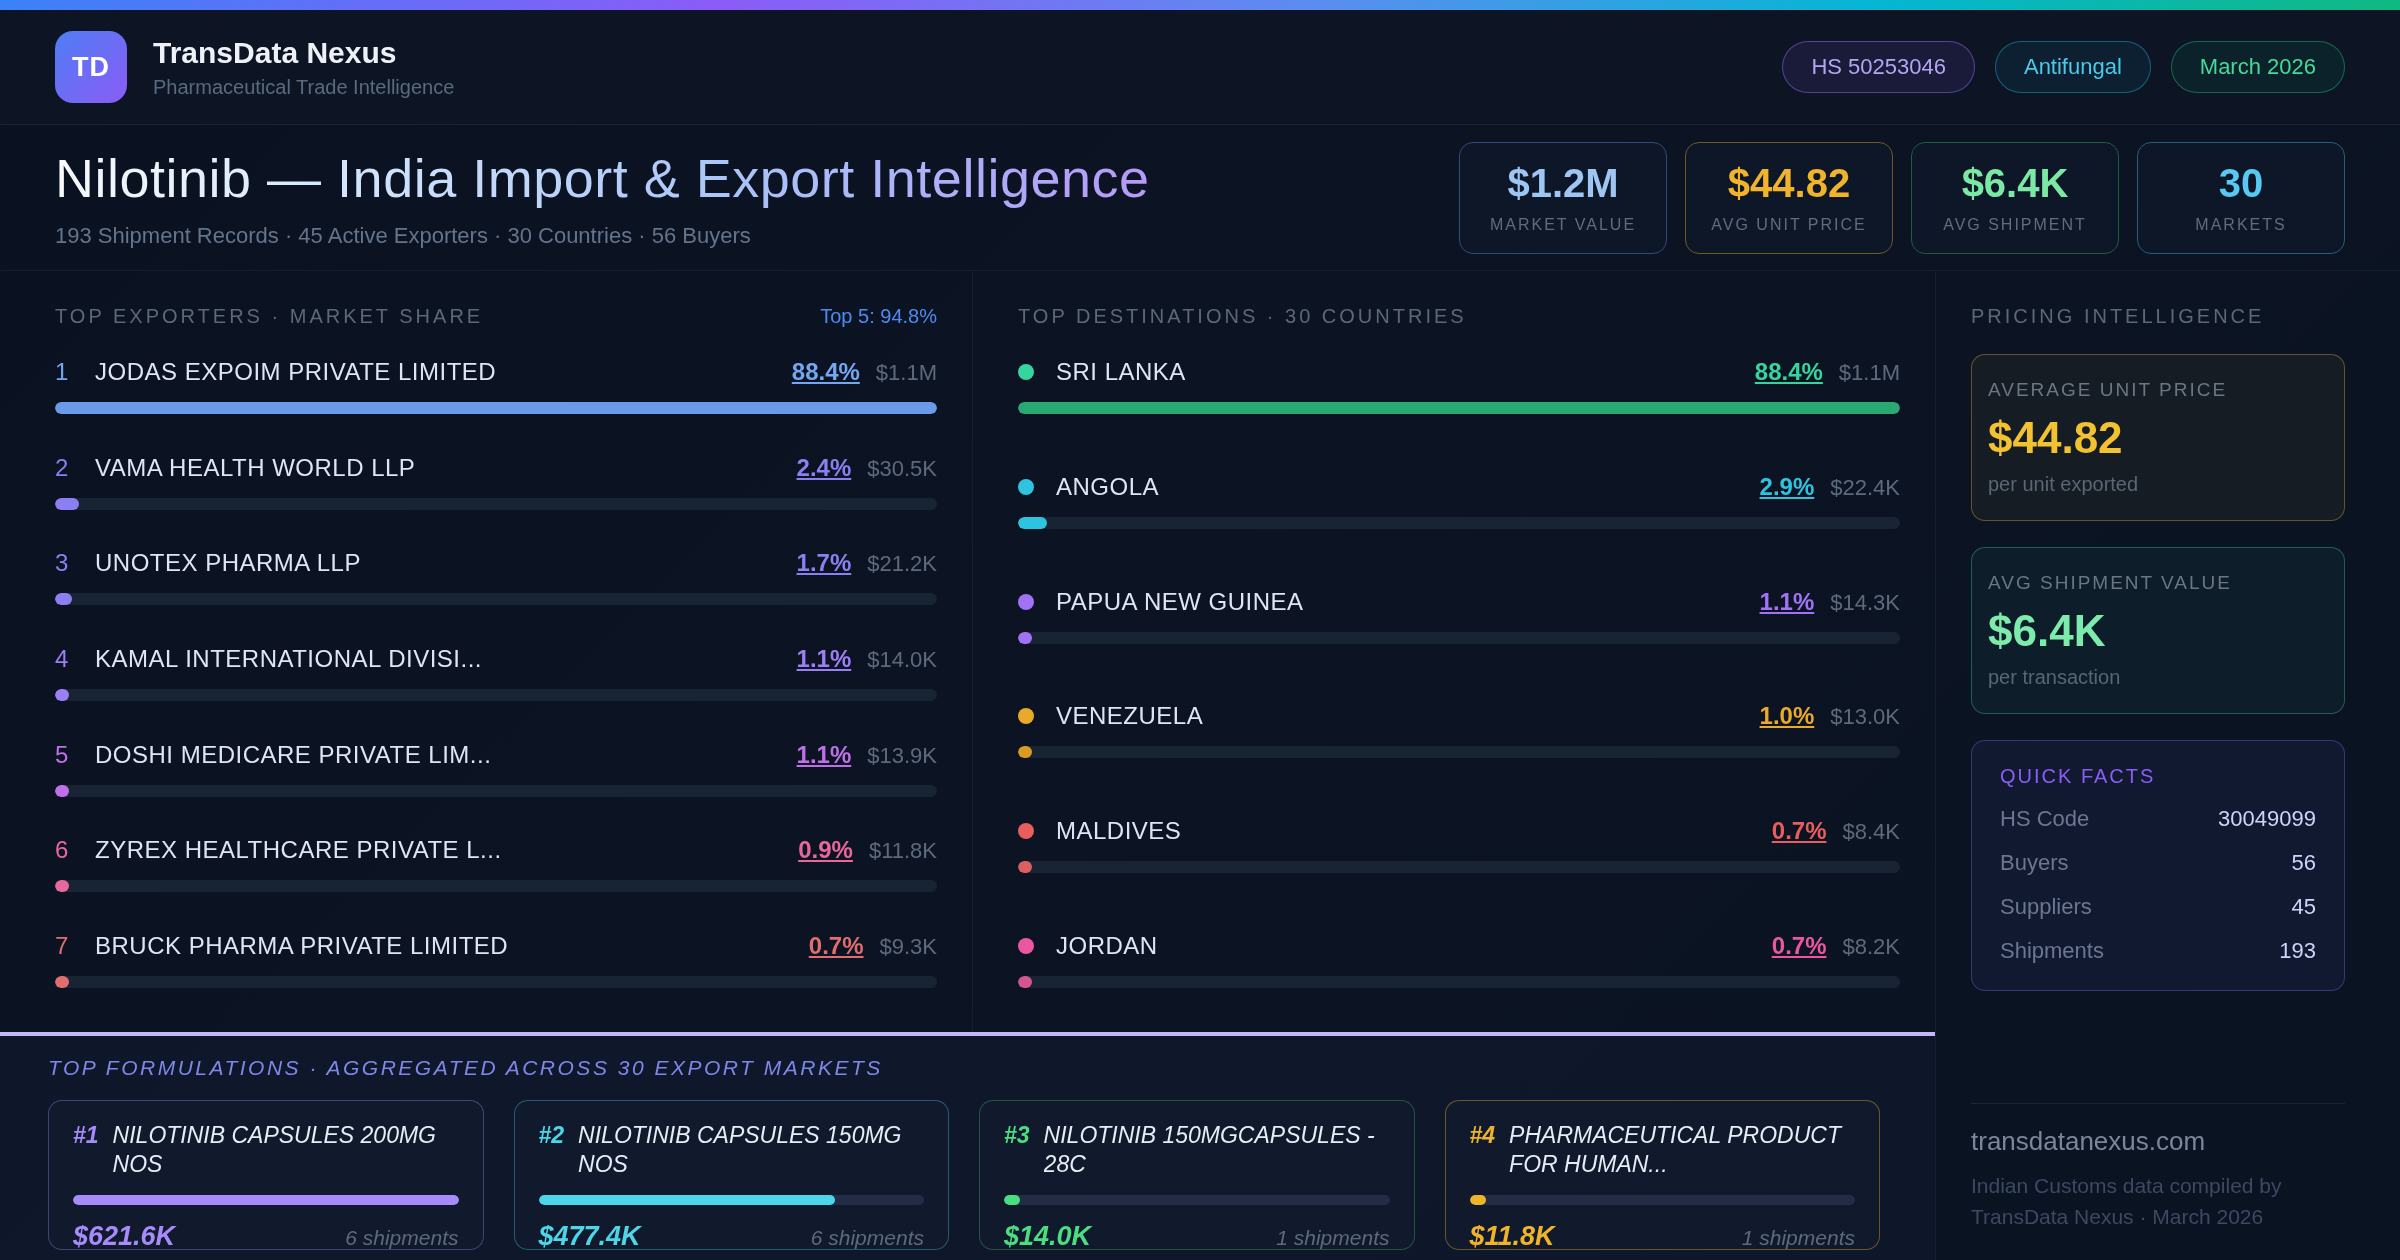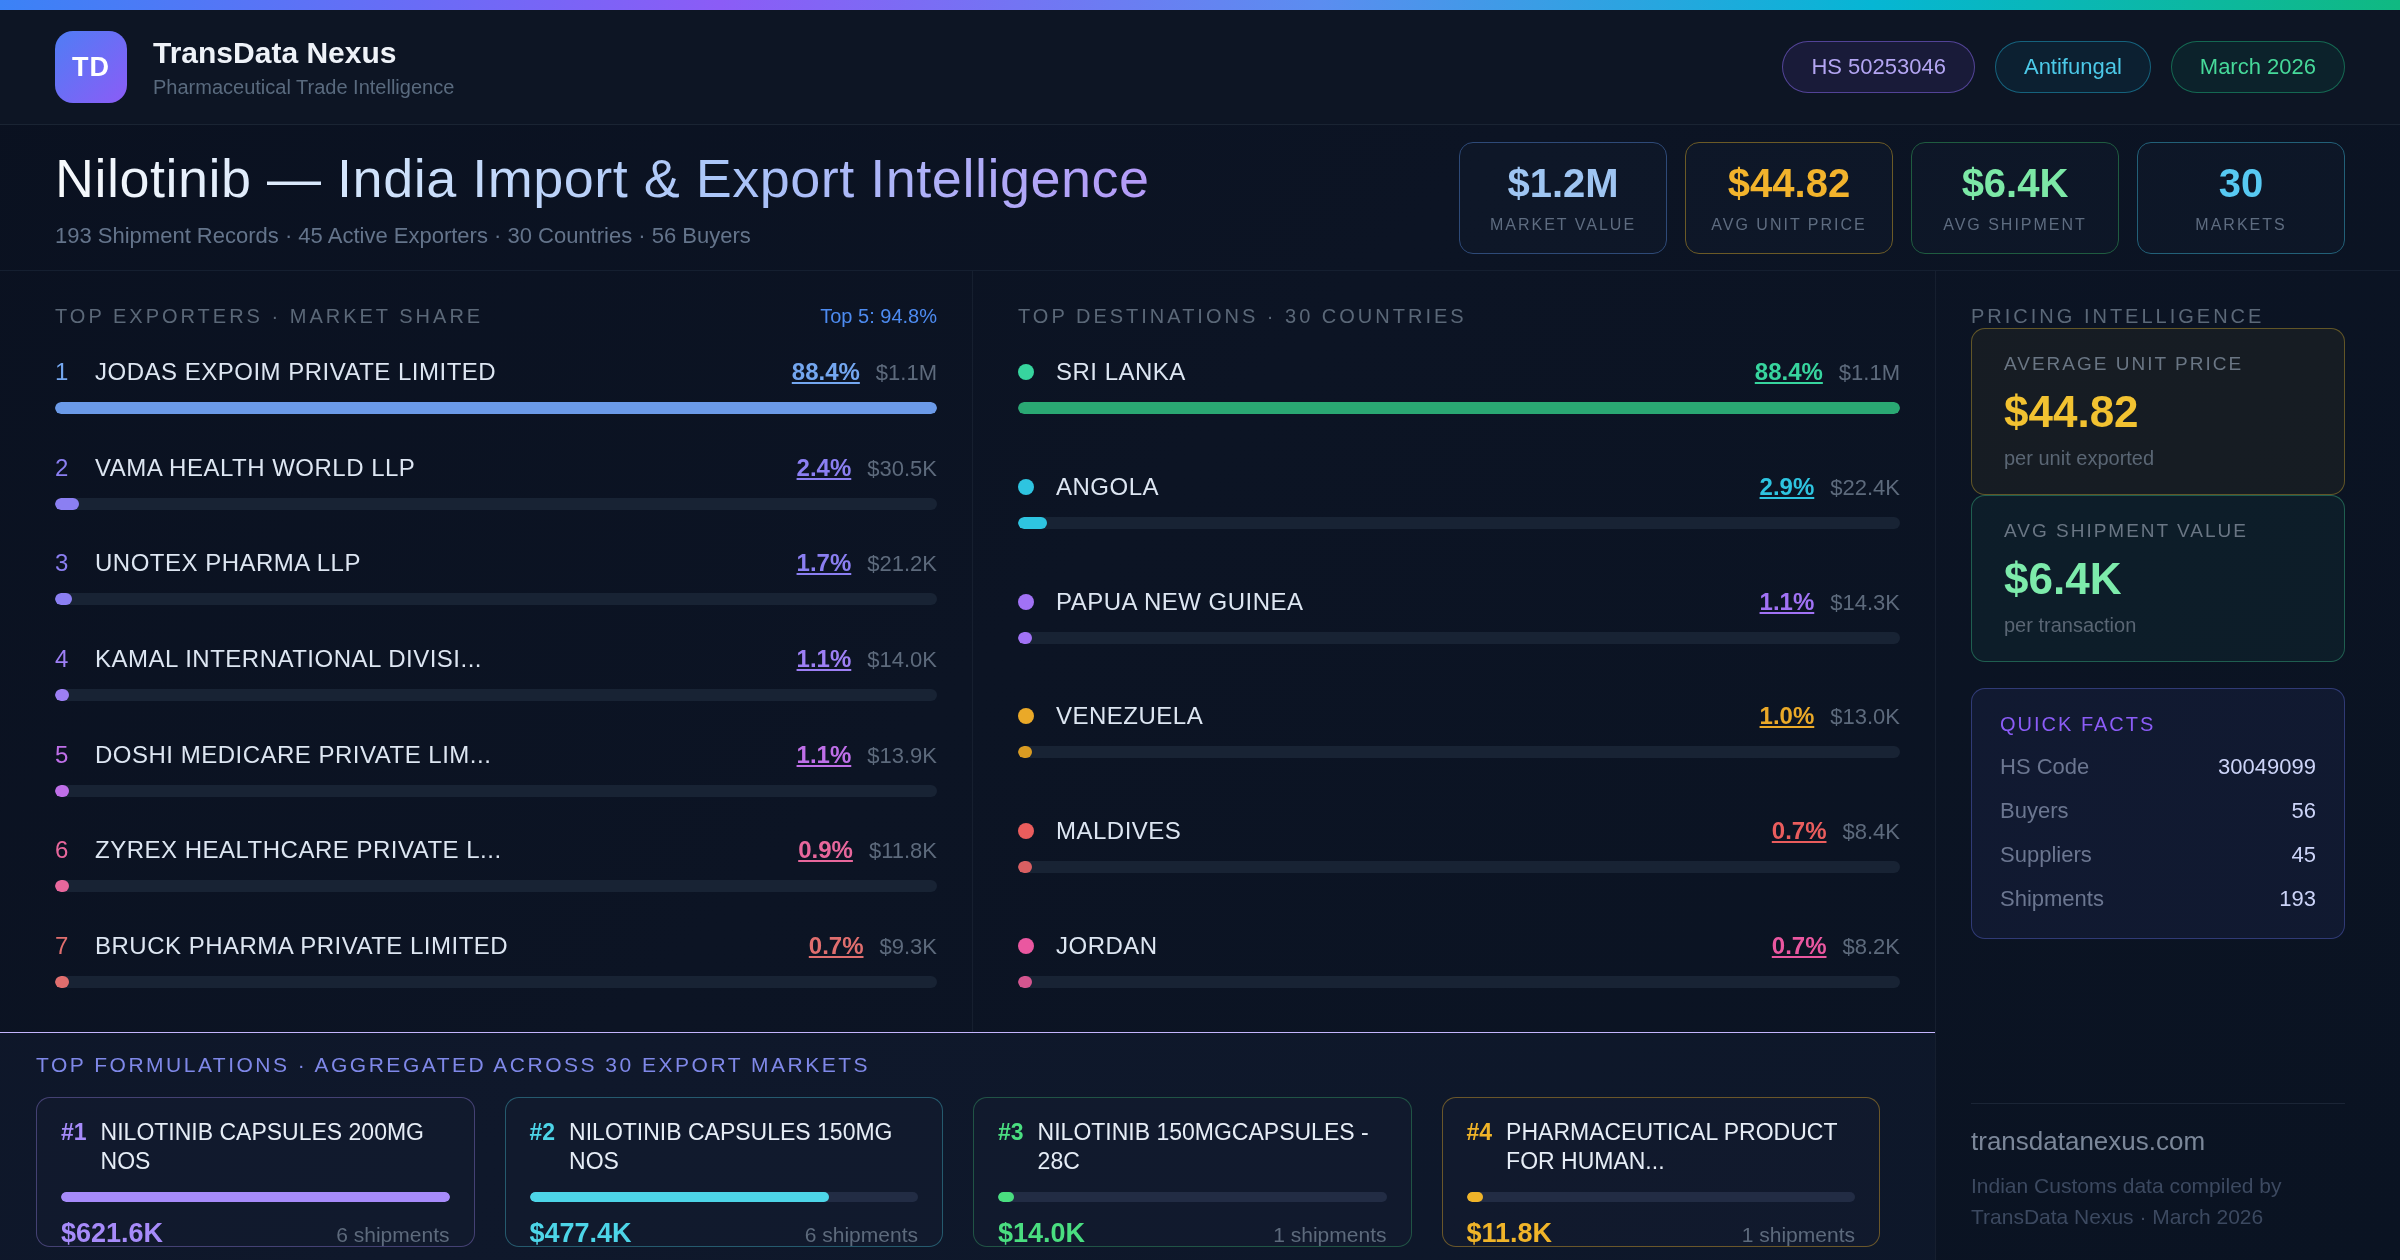--- a/index.html
+++ b/index.html
@@ -63,39 +63,39 @@
   .lrow-rank { width:40px; font-size:24px; font-weight:500; flex:0 0 auto; }
   .lrow-dot { width:16px; height:16px; border-radius:50%; margin-right:22px; flex:0 0 auto; align-self:center; }
   .lrow-name { font-size:24px; color:#dde6f2; letter-spacing:.5px; white-space:nowrap;
     overflow:hidden; text-overflow:ellipsis; }
   .lrow-pct { margin-left:auto; font-size:24px; font-weight:600; padding-left:20px;text-decoration:underline; }
   .lrow-val { font-size:22px; color:#5d6a7c; margin-left:16px; }
   .lrow-track { margin-top:16px; height:12px; border-radius:6px; background:#18python; background:#182334; overflow:hidden; }
   .lrow-fill { height:100%; border-radius:6px; min-width:14px; }
 
   
-  .formulations { height:228px; border-top:1px solid #c4b5fd;
-    background:rgba(116,128,245,.035); padding:20px 55px 0 36px; }
+  .formulations { height:228px; border-top:4px solid #c4b5fd;
+    background:rgba(116,128,245,.035); padding:20px 55px 0 48px;font-style:italic; }
   .form-head { font-size:21px; letter-spacing:2.5px; color:#7f88e8; }
   .form-cards { display:flex; gap:30px; margin-top:20px; }
   .form-card { flex:1; height:150px; border-radius:14px; border:1.5px solid;
     background:rgba(20,28,48,.5); padding:20px 24px 0 24px; display:flex; flex-direction:column; }
   .fc-title { display:flex; gap:14px; font-size:23px; line-height:1.25; }
   .fc-rank { font-weight:700; flex:0 0 auto; }
   .fc-name { color:#e6edf6; display:-webkit-box; -webkit-line-clamp:2; -webkit-box-orient:vertical; overflow:hidden; }
   .fc-track { margin-top:16px; height:10px; border-radius:5px; background:#222c44; overflow:hidden; flex:0 0 auto; }
   .fc-fill { height:100%; border-radius:5px; min-width:16px; }
   .fc-bottom { display:flex; align-items:baseline; margin-top:16px;gap:11px; }
   .fc-value { font-size:27px; font-weight:600; }
   .fc-ship { margin-left:auto; font-size:21px; color:#5d6a7c; }
 
   
   .pricing { flex:1; padding:34px 55px 28px 35px; display:flex; flex-direction:column; }
   .pricing-head { font-size:20px; letter-spacing:3px; color:#5b6878; }
-  .pcard { border-radius:14px; border:1.5px solid; padding:24px 32px; }
+  .pcard { border-radius:14px; border:1.5px solid; padding:24px 16px; margin-top:26px; }
   .pcard-label { font-size:19px; letter-spacing:2px; color:#6a7684; }
   .pcard-value { font-size:44px; font-weight:600; margin-top:12px; }
   .pcard-sub { font-size:20px; color:#5a6674; margin-top:10px; }
   .pcard-avg   { border-color:rgba(242,194,49,.35); background:rgba(242,194,49,.05); }
   .pcard-avg .pcard-value { color:#f2c231; }
   .pcard-range { border-color:rgba(235,150,90,.4); background:rgba(235,120,70,.06); }
   .pcard-range .pcard-value { color:#f2a763; }
   .pcard-ship  { border-color:rgba(70,217,154,.35); background:rgba(52,211,153,.05); }
   .pcard-ship .pcard-value { color:#7debab; }
   .qf-card { border-radius:14px; border:1.5px solid rgba(110,120,245,.35);

